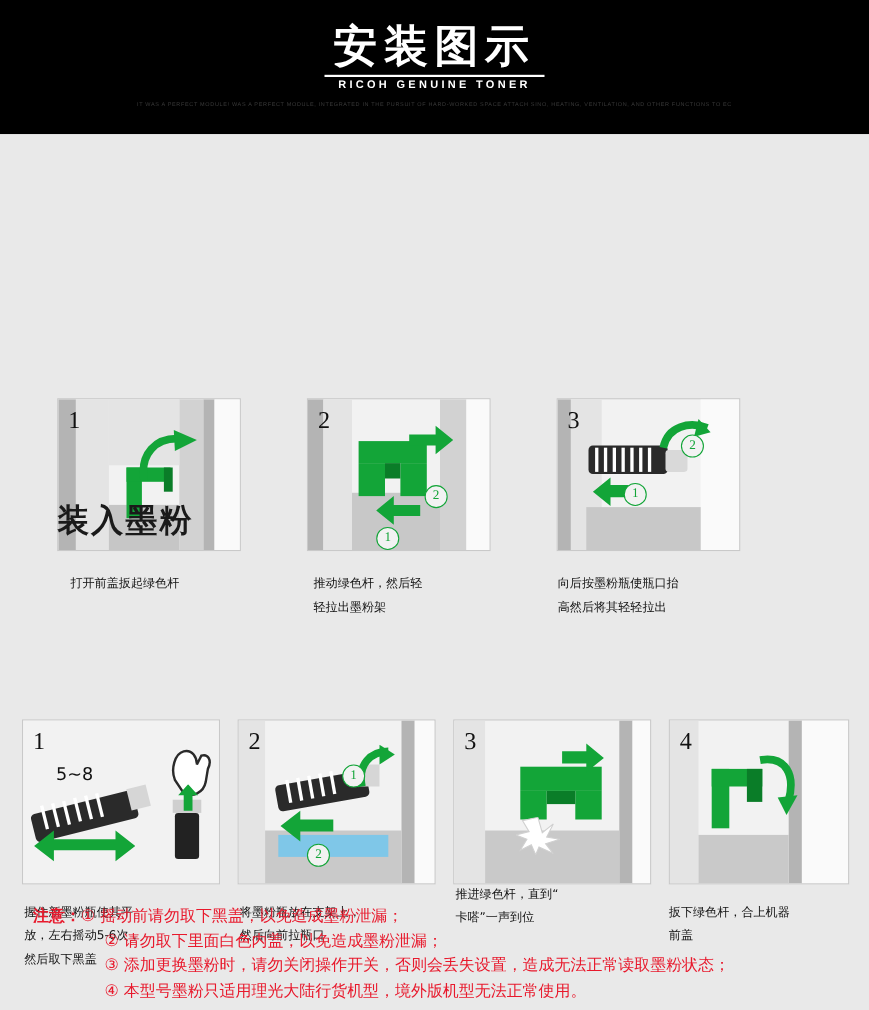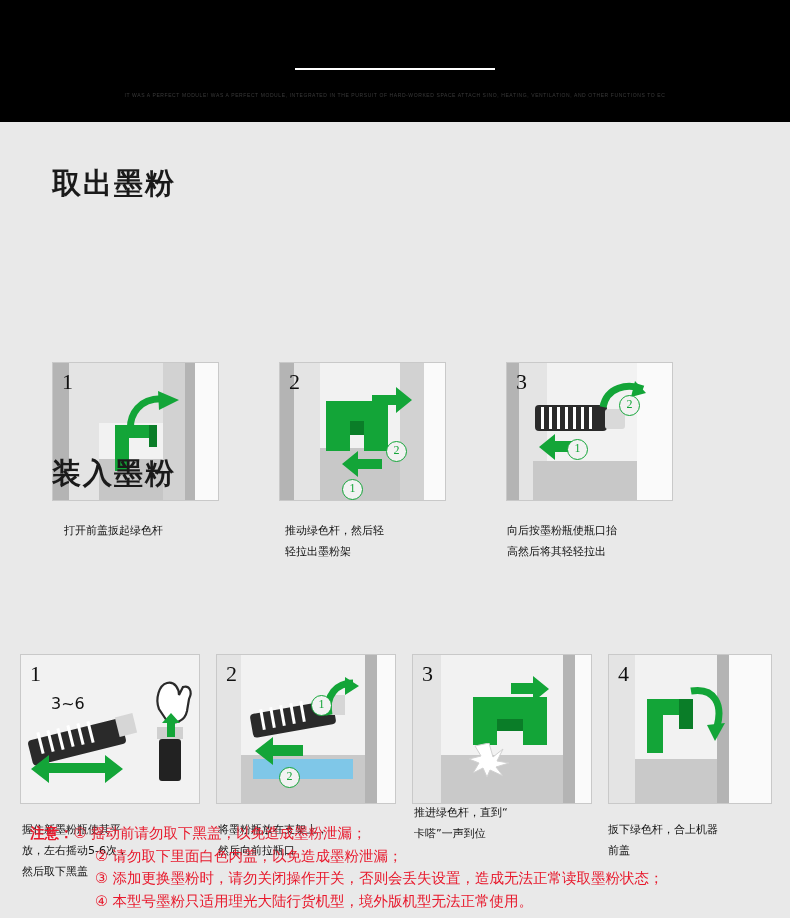--- a/index.html
+++ b/index.html
@@ -156,27 +156,28 @@
     font-family: "DejaVu Sans", "Liberation Sans", sans-serif;
   }
   .notes .lead { font-weight: bold; }
   .note-line { white-space: nowrap; }
   .note-indent { padding-left: 65px; }
 </style>
 </head>
 <body>
 
 <div class="header">
+  <div class="header-title">安装图示</div>
   <div class="header-underline"></div>
+  <div class="header-sub">RICOH GENUINE TONER</div>
   <div class="header-micro">IT WAS A PERFECT MODULE! WAS A PERFECT MODULE, INTEGRATED IN THE PURSUIT OF HARD-WORKED SPACE ATTACH SINO, HEATING, VENTILATION, AND OTHER FUNCTIONS TO EC</div>
 </div>
 
 <div class="content">
 
-  <div class="section-title" id="title-remove">取出墨粉</div>
 
   <div class="panel" style="left:52px; top:240px; width:165px; height:137px;">
     <div class="stroke dark" style="left:0; top:0; width:16px; height:137px;"></div>
     <div class="stroke light" style="left:16px; top:0; width:30px; height:137px;"></div>
     <div class="stroke" style="left:110px; top:0; width:22px; height:137px;"></div>
     <div class="stroke dark" style="left:132px; top:0; width:10px; height:137px;"></div>
     <div class="stroke white" style="left:142px; top:0; width:23px; height:137px;"></div>
     <div class="stroke light" style="left:46px; top:0; width:64px; height:60px;"></div>
     <div class="gry" style="left:46px; top:96px; width:64px; height:41px; background:#c6c6c6;"></div>
 
@@ -266,21 +267,21 @@
     <svg style="position:absolute; left:128px; top:20px;" width="48" height="54" viewBox="0 0 48 54">
       <path d="M10 34 C6 24 10 10 18 8 C26 6 30 14 30 20 L34 12 C40 10 44 16 40 24 L38 36 C36 46 26 50 18 46 Z" fill="#ffffff" stroke="#2a2a2a" stroke-width="2.2"></path>
     </svg>
     <svg class="arrow-g" style="left:140px; top:58px;" width="20" height="26" viewBox="0 0 20 26">
       <path d="M6 24 L6 10 L1 10 L10 0 L19 10 L14 10 L14 24 Z" fill="#13a538"></path>
     </svg>
 
     <svg class="arrow-g" style="left:8px; top:96px;" width="96" height="36" viewBox="0 0 96 36">
       <path d="M20 12 L76 12 L76 4 L94 18 L76 32 L76 22 L20 22 L20 32 L2 18 L20 4 Z" fill="#13a538"></path>
     </svg>
-    <div class="caption" style="left:30px; top:38px; font-size:16px; color:#111;">3~6</div>
+    <div class="caption" style="left:30px; top:38px; font-size:16px; color:#111;">5~8</div>
     <div class="panel-num">1</div>
   </div>
   <div class="caption" style="left:22px; top:697px; width:175px; white-space:pre-line;">握住新墨粉瓶使其平
 放，左右摇动5-6次，
 然后取下黑盖</div>
 
   <div class="panel" style="left:216px; top:532px; width:178px; height:148px;">
     <div class="stroke light" style="left:0; top:0; width:24px; height:148px;"></div>
     <div class="stroke dark" style="left:148px; top:0; width:12px; height:148px;"></div>
     <div class="stroke white" style="left:160px; top:0; width:18px; height:148px;"></div>

